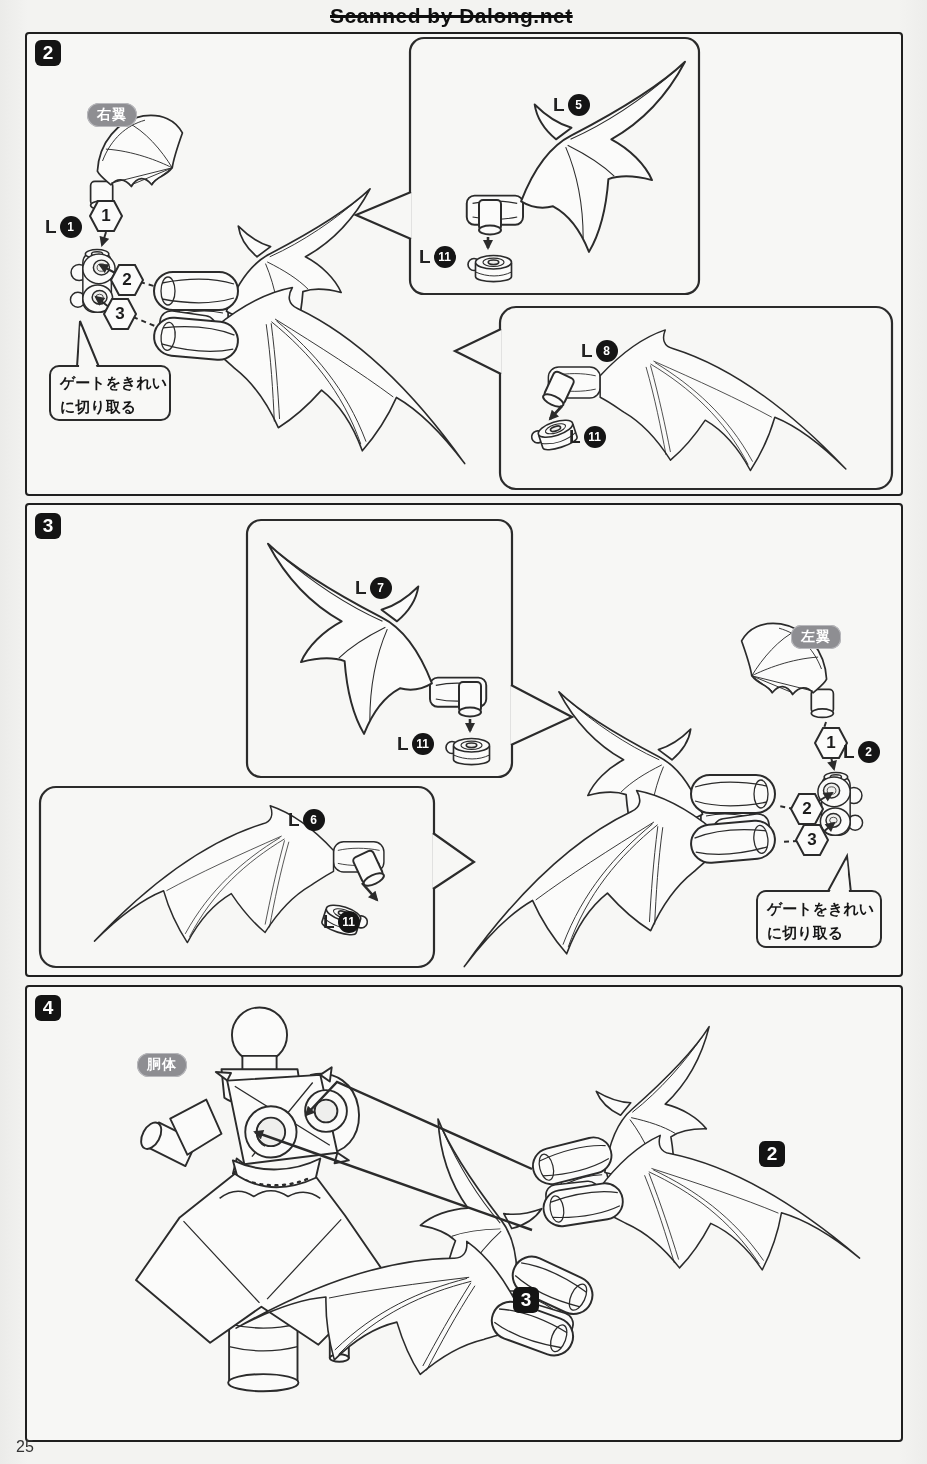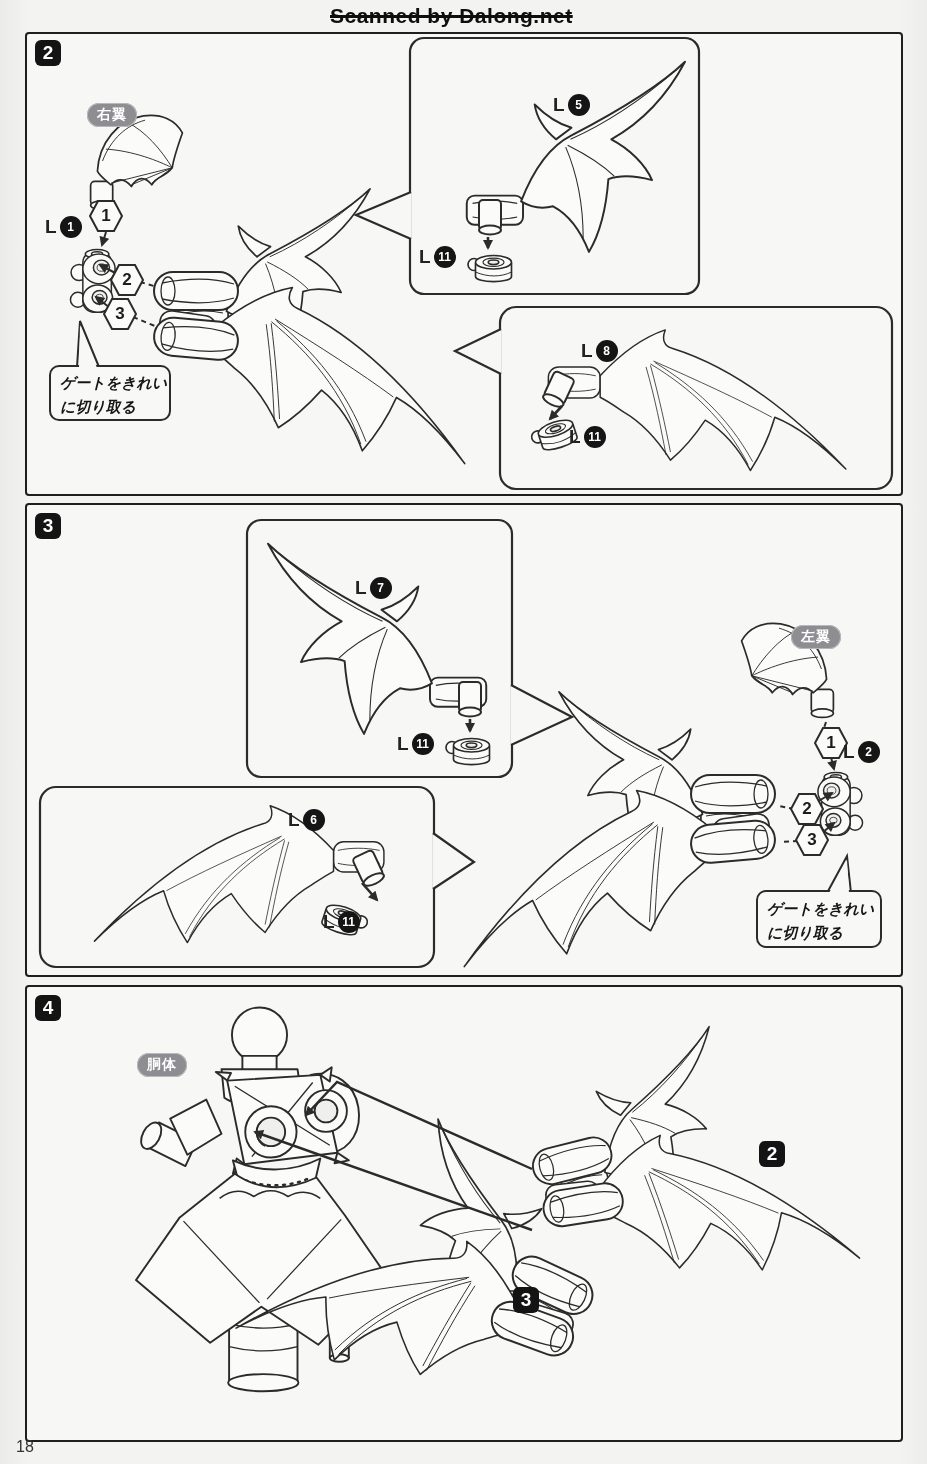--- a/index.html
+++ b/index.html
@@ -30,21 +30,21 @@
     width:22px;height:22px;border-radius:50%;background:#151515;color:#fff;
     font-size:12px;font-weight:700;display:flex;align-items:center;justify-content:center;
   }
   .hex{position:absolute;width:34px;height:32px;}
   .hex svg{position:absolute;left:0;top:0;}
   .hex span{
     position:absolute;left:0;top:0;width:34px;height:32px;display:flex;align-items:center;
     justify-content:center;font-size:17px;font-weight:700;color:#1c1c1c;
   }
   .callout-text{position:absolute;font-size:15px;font-weight:600;line-height:24px;color:#161616;}
-  .callout-text span{display:block;font-style:italic;}
+  .callout-text span{display:block;}
   .page-num{position:absolute;left:16px;top:1438px;font-size:16px;color:#333;}
 </style>
 </head>
 <body>
 
 <svg width="0" height="0" style="position:absolute" aria-hidden="true">
   <defs>
     <marker id="ah" viewBox="0 0 10 10" refX="8" refY="5" markerWidth="11" markerHeight="10" orient="auto-start-reverse" markerUnits="userSpaceOnUse">
       <path d="M0,0 L10,5 L0,10 z" fill="#2b2b2b"></path>
     </marker>
@@ -316,21 +316,21 @@
         <ellipse cx="340" cy="376" rx="11" ry="4.5"></ellipse>
       </g>
       <path d="M335,378 L350,395" stroke="#2b2b2b" stroke-width="2.6" fill="none" marker-end="url(#ah)"></path>
       <g transform="translate(348,404) rotate(18) scale(-0.75,0.75)">
           <use href="#cap"></use>
         </g>
     </g>
   </svg>
 
   <div class="badge" style="left:8px;top:8px;">3</div>
-  <div class="pill" style="left:764px;top:120px;">左翼</div>
+  <div class="pill" style="left:764px;top:120px;border-radius:10px;">左翼</div>
 
   <div class="hex" style="left:787px;top:222px;">
     <svg width="34" height="32">
         <polygon points="9,1 25,1 33,16 25,31 9,31 1,16" fill="#fbfbfa" stroke="#2b2b2b" stroke-width="2"></polygon>
       </svg>
     <span>1</span>
   </div>
   <div class="hex" style="left:763px;top:288px;">
     <svg width="34" height="32">
         <polygon points="9,1 25,1 33,16 25,31 9,31 1,16" fill="#fbfbfa" stroke="#2b2b2b" stroke-width="2"></polygon>
@@ -387,13 +387,13 @@
       <path d="M505,182 L310,95 L279,128" marker-end="url(#ah)"></path>
     </g>
   </svg>
 
   <div class="badge" style="left:8px;top:8px;">4</div>
   <div class="pill" style="left:110px;top:66px;text-align:center;">胴体</div>
   <div class="badge" style="left:732px;top:154px;">2</div>
   <div class="badge" style="left:486px;top:300px;">3</div>
 </div>
 
-<div class="page-num">18</div>
+<div class="page-num">25</div>
 
 </body></html>

